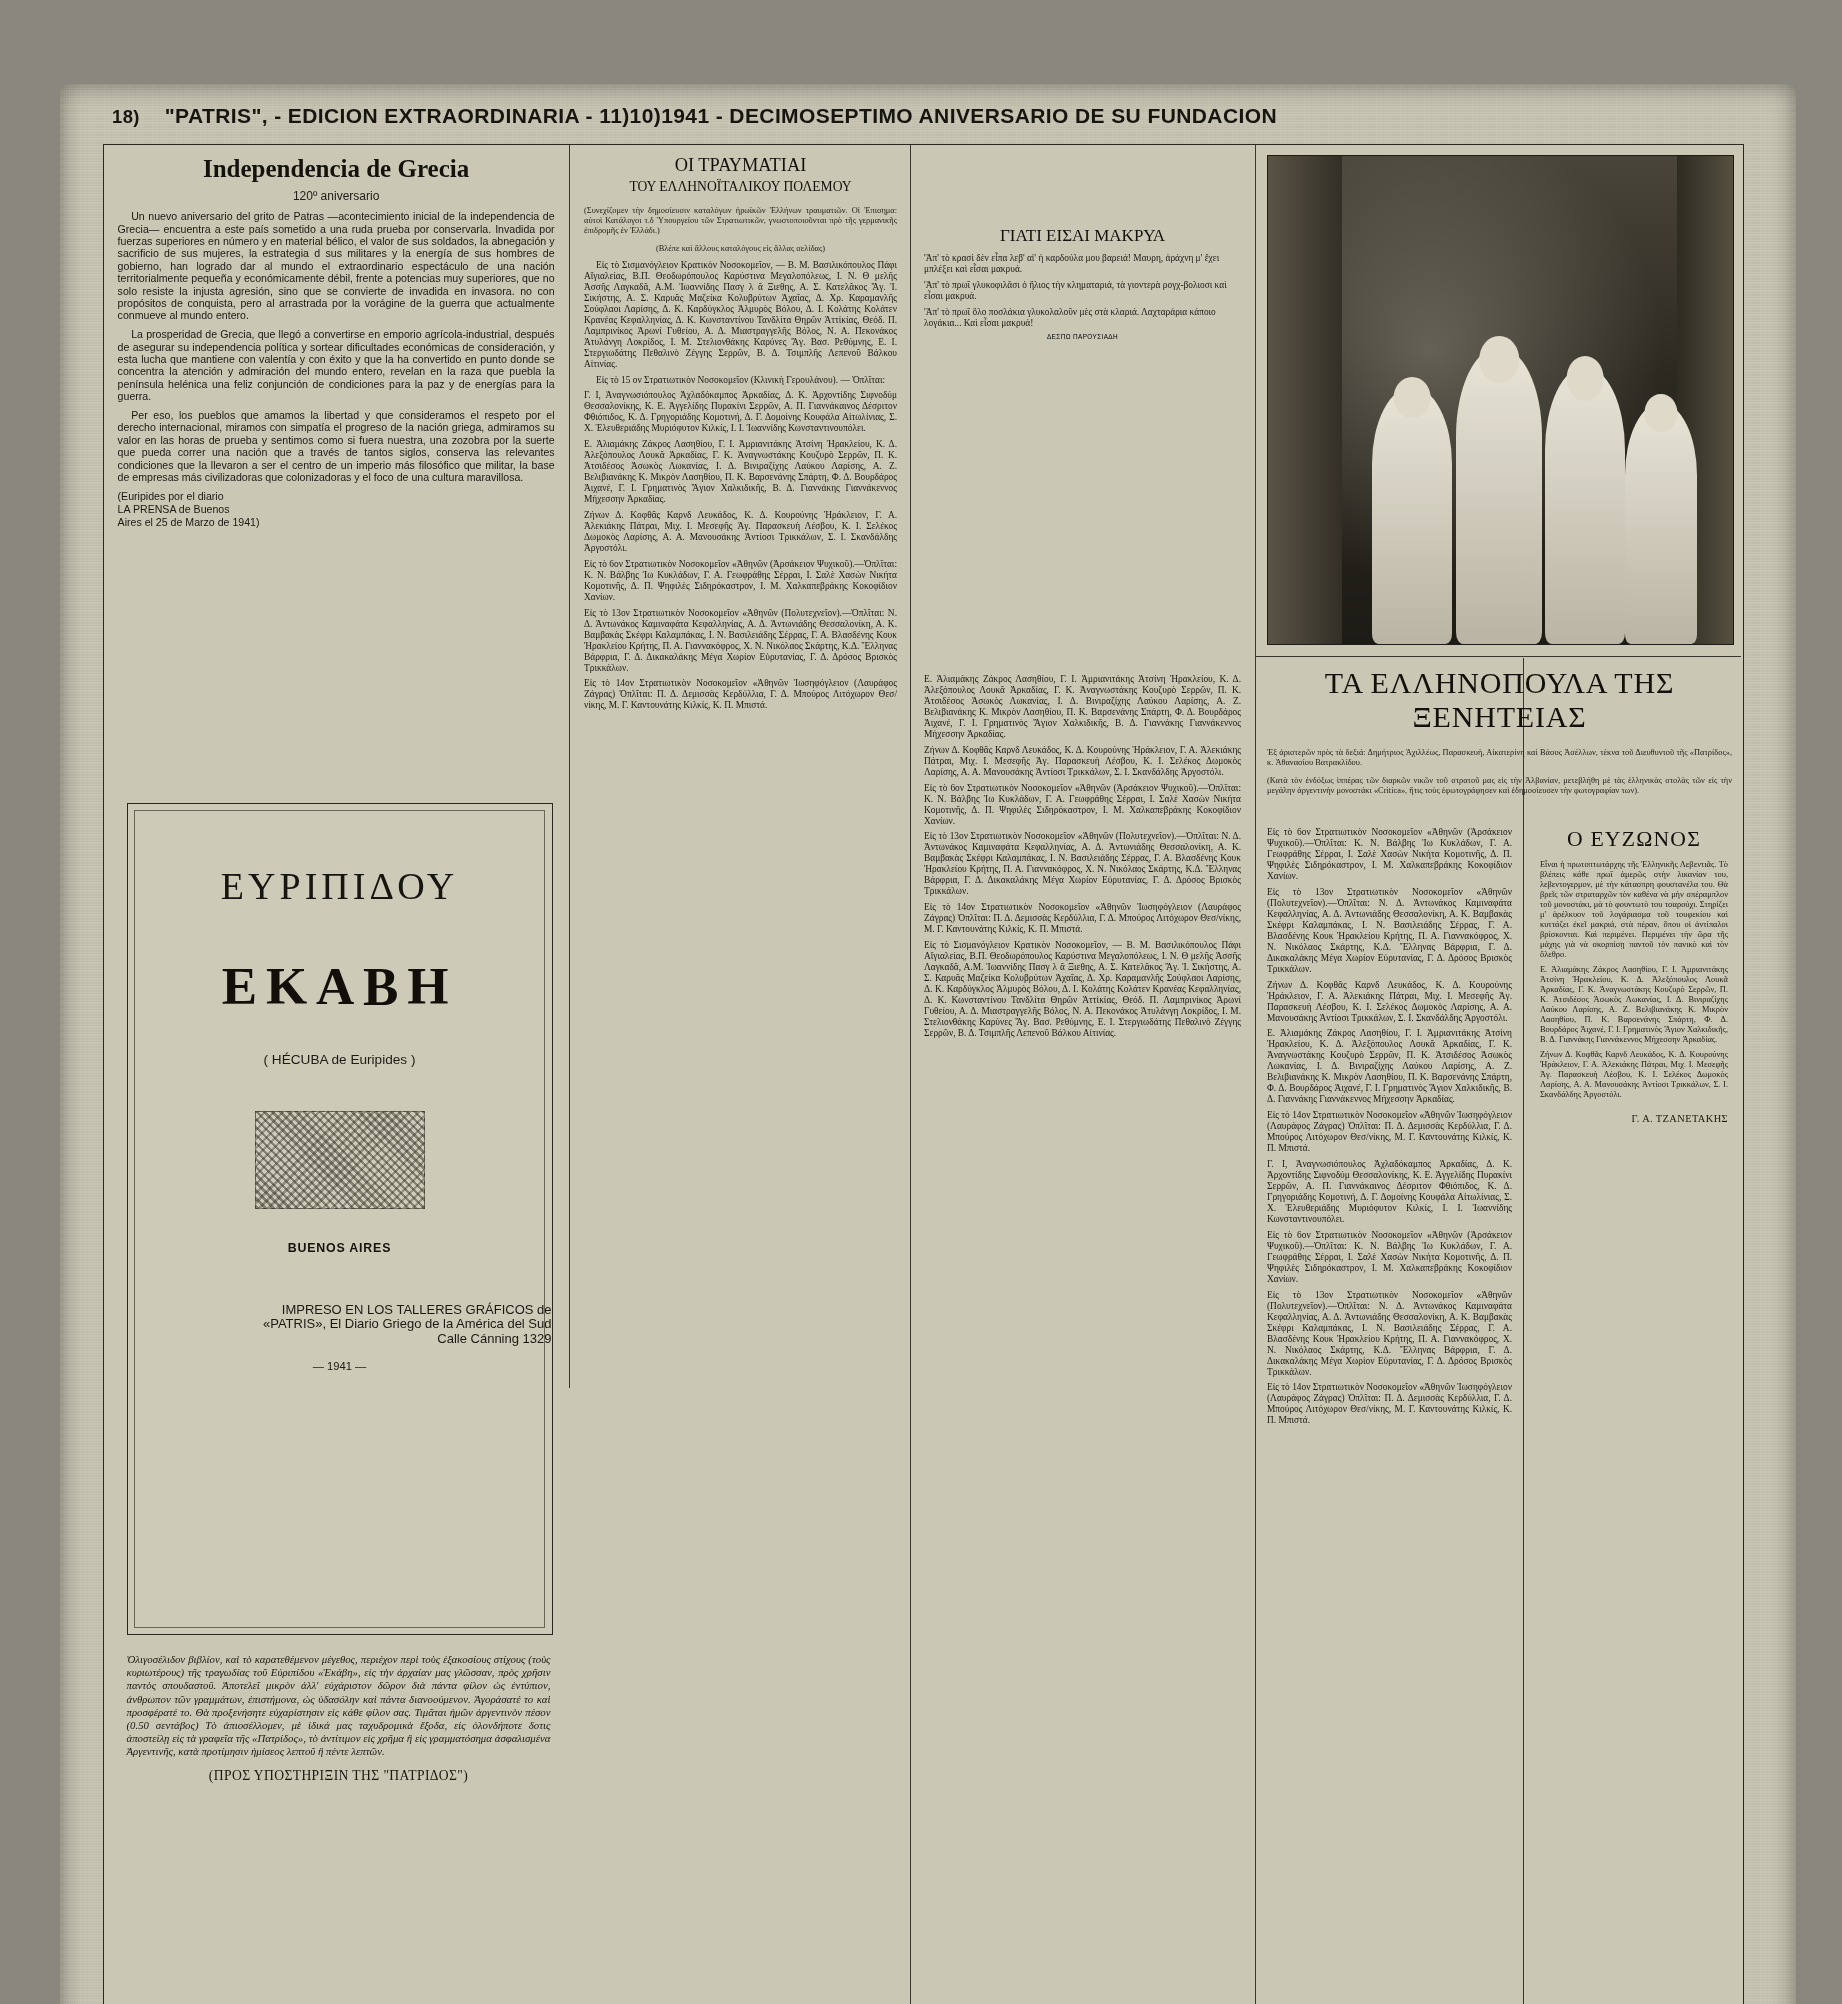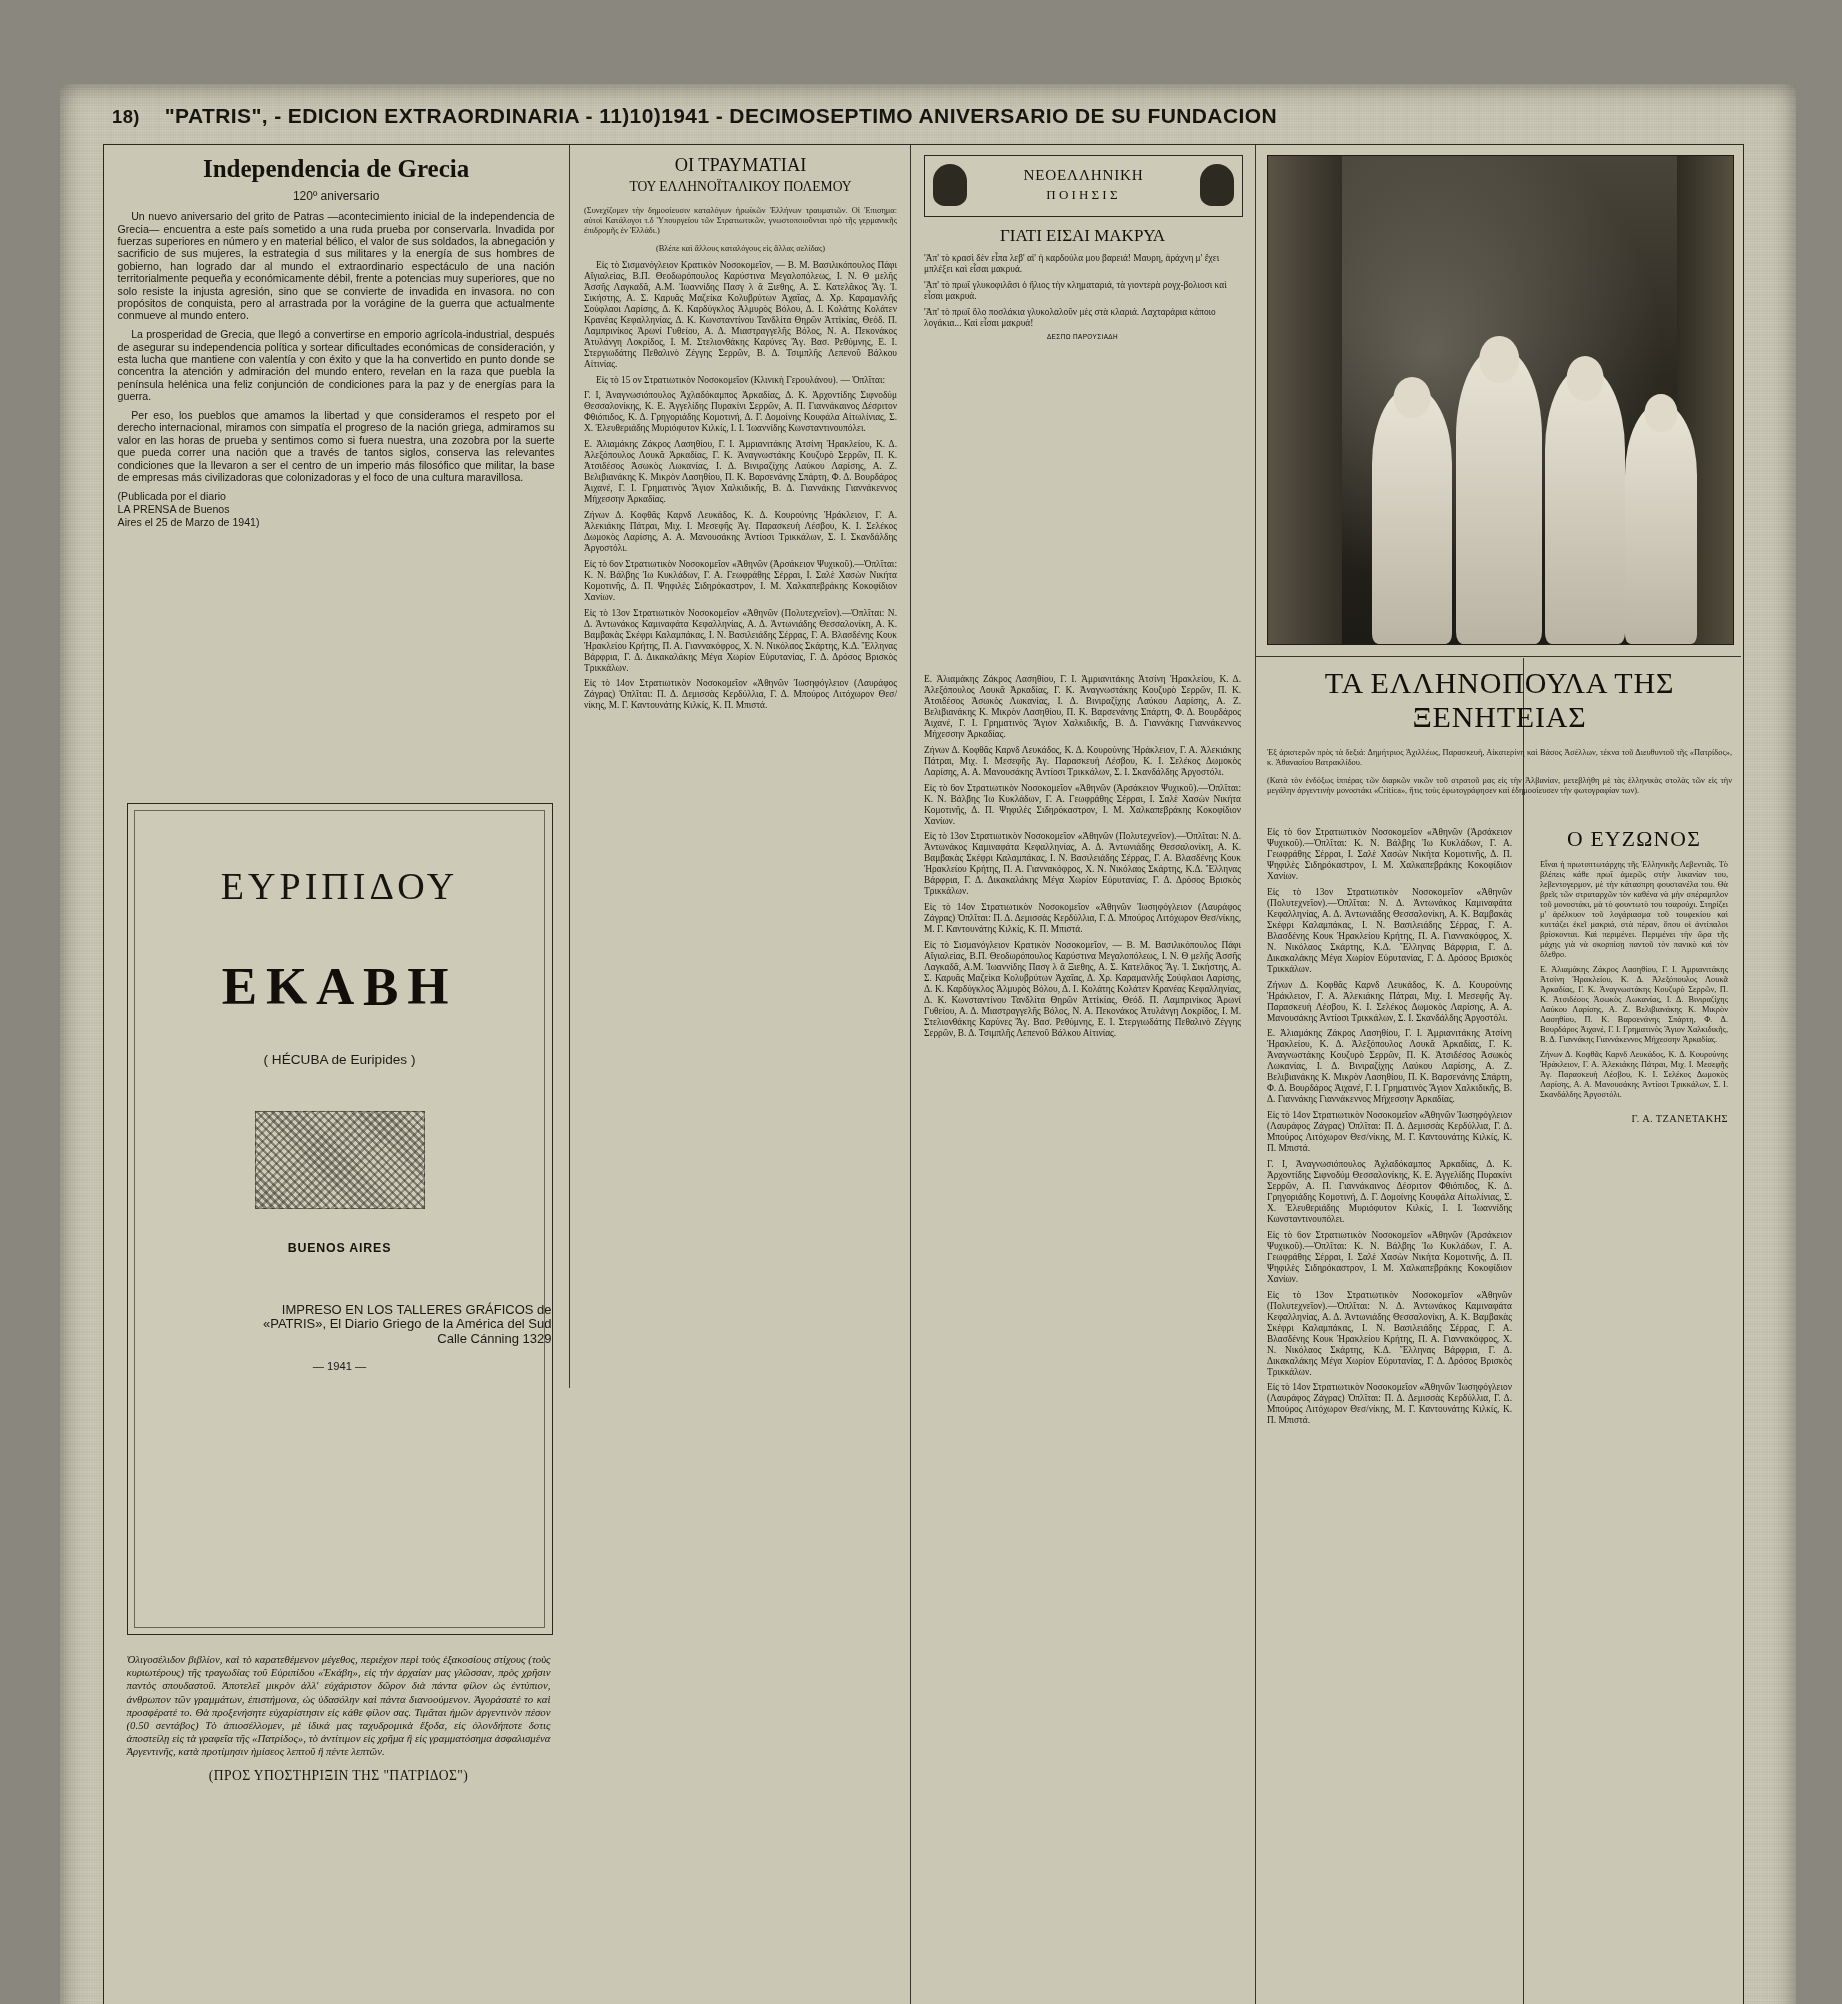--- a/index.html
+++ b/index.html
@@ -140,21 +140,21 @@
     <div class="rule-v" style="left:1151px;top:0;height:2498px;"></div>
     <div class="rule-v" style="left:1419px;top:513px;height:1985px;"></div>
     <div class="rule-h" style="left:1152px;top:511px;width:485px;"></div>
 
     <div class="col" style="left:13.6px;top:10.4px;width:437px;">
       <h2 class="title">Independencia de Grecia</h2>
       <div class="sub">120º aniversario</div>
       <p class="es">Un nuevo aniversario del grito de Patras —acontecimiento inicial de la independencia de Grecia— encuentra a este país sometido a una ruda prueba por conservarla. Invadida por fuerzas superiores en número y en material bélico, el valor de sus soldados, la abnegación y sacrificio de sus mujeres, la estrategia d  sus militares y la energía de sus hombres de gobierno, han logrado dar al mundo el extraordinario espectáculo de una nación territorialmente pequeña y económicamente débil, frente a potencias muy superiores, que no solo resiste la injusta agresión, sino que se convierte de invadida en invasora. no con propósitos de conquista, pero al arrastrada por la vorágine de la guerra que actualmente conmueve al mundo entero.</p>
       <p class="es">La prosperidad de Grecia, que llegó a convertirse en emporio agrícola-industrial, después de asegurar su independencia política y sortear dificultades económicas de consideración, y esta lucha que mantiene con valentía y con éxito y que la ha convertido en punto donde se concentra la atención y admiración del mundo entero, revelan en la raza que puebla la península helénica una feliz conjunción de condiciones para la paz y de energías para la guerra.</p>
       <p class="es">Per eso, los pueblos que amamos la libertad y que consideramos el respeto por el derecho internacional, miramos con simpatía el progreso de la nación griega, admiramos su valor en las horas de prueba y sentimos como si fuera nuestra, una zozobra por la suerte que pueda correr una nación que a través de tantos siglos, conserva las relevantes condiciones que la llevaron a ser el centro de un imperio más filosófico que militar, la base de empresas más civilizadoras que colonizadoras y el foco de una cultura maravillosa.</p>
-      <p class="es" style="text-indent:0">(Publicada por el diario</p>
+      <p class="es" style="text-indent:0">(Euripides por el diario</p>
       <p class="es" style="text-indent:0;margin-top:-5.6px">LA PRENSA de Buenos</p>
       <p class="es" style="text-indent:0;margin-top:-5.6px">Aires el 25 de Marzo de 1941)</p>
     </div>
 
     <div id="cover" style="left:22.5px;top:658px;width:424px;height:830px;">
       <div class="inner"></div>
       <div class="eur">ΕΥΡΙΠΙΔΟΥ</div>
       <div class="ekv">ΕΚΑΒΗ</div>
       <div class="hec">( HÉCUBA de Euripides )</div>
       <div class="orn"></div>
@@ -182,26 +182,20 @@
       <p class="gr ind">Εἰς τὸ Σισμανόγλειον Κρατικὸν Νοσοκομεῖον, —  Β. Μ. Βασιλικόπουλος Πάφι Αἴγιαλείας, Β.Π. Θεοδωρόπουλος Καρύστινα Μεγαλοπόλεως, Ι. Ν. Θ μελῆς Ἀσσῆς Λαγκαδᾶ, Α.Μ. Ἰωαννίδης Πασγ λ ᾶ Ξιεθης, Α. Σ. Κατελᾶκος Ἅγ. Ἰ. Σικήστης, Α. Σ. Καρυᾶς Μαζείκα Κολυβρύτων Ἀχαΐας, Δ. Χρ. Καραμανλῆς Σούφλαοι Λαρίσης, Δ. Κ. Καρδύγκλος Ἁλμυρὸς Βόλου, Δ. Ι. Κολάτης Κολάτεν Κρανέας Κεφαλληνίας, Δ. Κ. Κωνσταντίνου Τανδλίτα Θηρῶν Ἀττἱκίας, Θεόδ. Π. Λαμπρινίκος Ἀρωνί Γυθείου, Α. Δ. Μιαστραγγελῆς Βόλος, Ν. Α. Πεκονάκος Ἀτυλάνγη Λοκρίδος, Ι. Μ. Στελιονθάκης Καρύνες Ἅγ. Βασ. Ρεθύμνης, Ε. Ι. Στεργιωδάτης Πεθαλινὸ Ζέγγης Σερρῶν, Β. Δ. Τσιμπλῆς Λεπενοῦ Βάλκου Αἰτινίας.</p>
       <p class="gr ind">Εἰς τὸ 15 ον Στρατιωτικὸν Νοσοκομεῖον (Κλινικὴ Γερουλάνου). — Ὁπλῖται:</p>
       <p class="gr">Γ. Ι, Ἀναγνωσιόπουλος Ἀχλαδόκαμπος Ἀρκαδίας, Δ. Κ. Ἀρχοντίδης Σιφνοδύμ Θεσσαλονίκης, Κ. Ε. Ἀγγελίδης Πυρακίνι Σερρῶν, Α. Π. Γιαννάκαινος Δέσριτον Φθιόπιδος, Κ. Δ. Γρηγοριάδης Κομοτινή, Δ. Γ. Δομοίνης Κουφάλα Αἰτωλίνιας, Σ. Χ. Ἐλευθεριάδης Μυριόφυτον Κιλκίς, Ι. Ι. Ἰωαννίδης Κωνσταντινουπόλει.</p>
       <p class="gr">Ε. Ἀλιαμάκης Ζάκρος Λασηθίου, Γ. Ι. Ἀμριανιτάκης Ἀτσίνη Ἡρακλείου, Κ. Δ. Ἀλεξόπουλος Λουκᾶ Ἀρκαδίας, Γ. Κ. Ἀναγνωστάκης Κουζυρὸ Σερρῶν, Π. Κ. Ἀτσιδέσος Ἀσωκὸς Λωκανίας, Ι. Δ. Βινιραζίχης Λαύκου Λαρίσης, Α. Ζ. Βελιβιανάκης Κ. Μικρὸν Λασηθίου, Π. Κ. Βαρσενάνης Σπάρτη, Φ. Δ. Βουρδάρος Ἀιχανέ, Γ. Ι. Γρηματινὸς Ἅγιον Χαλκιδικῆς, Β. Δ. Γιαννάκης Γιαννάκεννος Μήχεσσην Ἀρκαδίας.</p>
       <p class="gr">Ζήνων Δ. Κοφθᾶς Καρνδ Λευκάδος, Κ. Δ. Κουρούνης Ἡράκλειον, Γ. Α. Ἀλεκιάκης Πάτραι, Μιχ. Ι. Μεσεφῆς Ἀγ. Παρασκευὴ Λέσβου, Κ. Ι. Σελέκος Δωμοκὸς Λαρίσης, Α. Α. Μανουσάκης Ἀντίοσι Τρικκάλων, Σ. Ι. Σκανδάλδης Ἀργοστόλι.</p>
       <p class="gr">Εἰς τὸ 6ον Στρατιωτικὸν Νοσοκομεῖον «Ἀθηνῶν (Ἀρσάκειον Ψυχικοῦ).—Ὁπλῖται: Κ. Ν. Βάλβης Ἰω Κυκλάδων, Γ. Α. Γεωφράθης Σέρραι, Ι. Σαλὲ Χασὼν Νικήτα Κομοτινῆς, Δ. Π. Ψηφιλὲς Σιδηρόκαστρον, Ι. Μ. Χαλκαπεβράκης Κοκοφίδιον Χανίων.</p>
       <p class="gr">Εἰς τὸ 13ον Στρατιωτικὸν Νοσοκομεῖον «Ἀθηνῶν (Πολυτεχνεῖον).—Ὁπλῖται: Ν. Δ. Ἀντωνάκος Καμιναφάτα Κεφαλληνίας, Α. Δ. Ἀντωνιάδης Θεσσαλονίκη, Α. Κ. Βαμβακὰς Σκέφρι Καλαμπάκας, Ι. Ν. Βασιλειάδης Σέρρας, Γ. Α. Βλασδένης Κουκ Ἡρακλείου Κρήτης, Π. Α. Γιαννακόφρος, Χ. Ν. Νικόλαος Σκάρτης, Κ.Δ. Ἕλληνας Βάρφρια, Γ. Δ. Δικακαλάκης Μέγα Χωρίον Εὐρυτανίας, Γ. Δ. Δρόσος Βρισκὸς Τρικκάλων.</p>
       <p class="gr">Εἰς τὸ 14ον Στρατιωτικὸν Νοσοκομεῖον «Ἀθηνῶν Ἰωσηφόγλειον (Λαυράφος Ζάγρας) Ὁπλῖται: Π. Δ. Δεμισσὰς Κερδύλλια, Γ. Δ. Μπούρος Λιτόχωρον Θεσ/νίκης, Μ. Γ. Καντουνάτης Κιλκίς, Κ. Π. Μπιστά.</p>
     </div>
 
-    <div class="poetbox" style="left:820px;top:10.4px;width:317px;height:60px;">
-      <div class="maskL" style="left:8px;"></div>
-      <div class="maskR" style="right:8px;"></div>
-      <div class="neo" style="margin-top:9.6px">ΝΕΟΕΛΛΗΝΙΚΗ</div>
-      <div class="neo2" style="margin-top:3.2px">ΠΟΙΗΣΙΣ</div>
-    </div>
 
     <div class="col" style="left:820px;top:80px;width:317px;">
       <div class="grtitle" style="font-size:17px;margin-bottom:7px">ΓΙΑΤΙ ΕΙΣΑΙ ΜΑΚΡΥΑ</div>
       <p class="gr" style="text-align:left">'Ἀπ' τὸ κρασὶ δὲν εἶπα λεβ' αἱ' ἡ καρδούλα μου βαρειά! Μαυρη, ἀράχνη μ' ἔχει μπλέξει καὶ εἶσαι μακρυά.</p>
       <p class="gr" style="text-align:left">'Ἀπ' τὸ πρωΐ γλυκοφιλᾶσι ὁ ἥλιος τὴν κληματαριά, τὰ γιοντερὰ ρογχ-βολιοσι καὶ εἶσαι μακρυά.</p>
       <p class="gr" style="text-align:left">'Ἀπ' τὸ πρωΐ ὅλο ποσλάκια γλυκολαλοῦν μὲς στὰ κλαριά. Λαχταράρια κάποιο λογάκια... Καὶ εἶσαι μακρυά!</p>
       <div class="gr" style="text-align:center;letter-spacing:0.4px">ΔΕΣΠΩ ΠΑΡΟΥΣΙΑΔΗ</div>
     </div>
 
     <div class="col" style="left:820px;top:529px;width:317px;">

